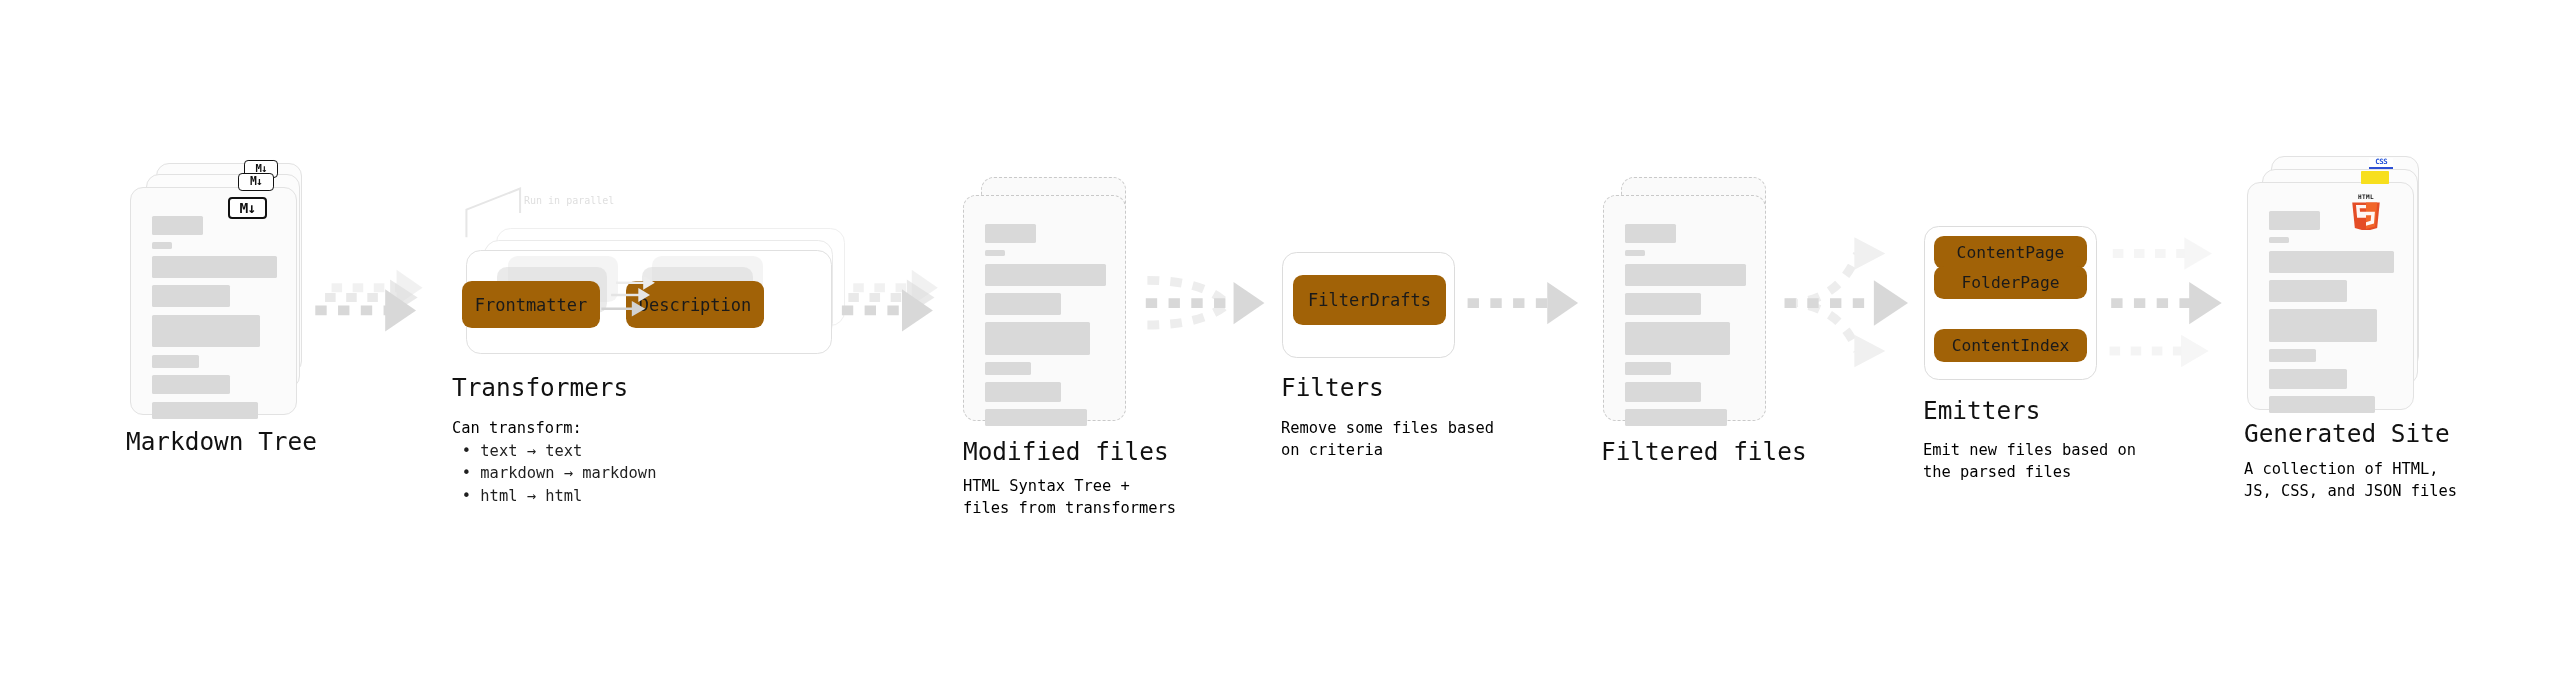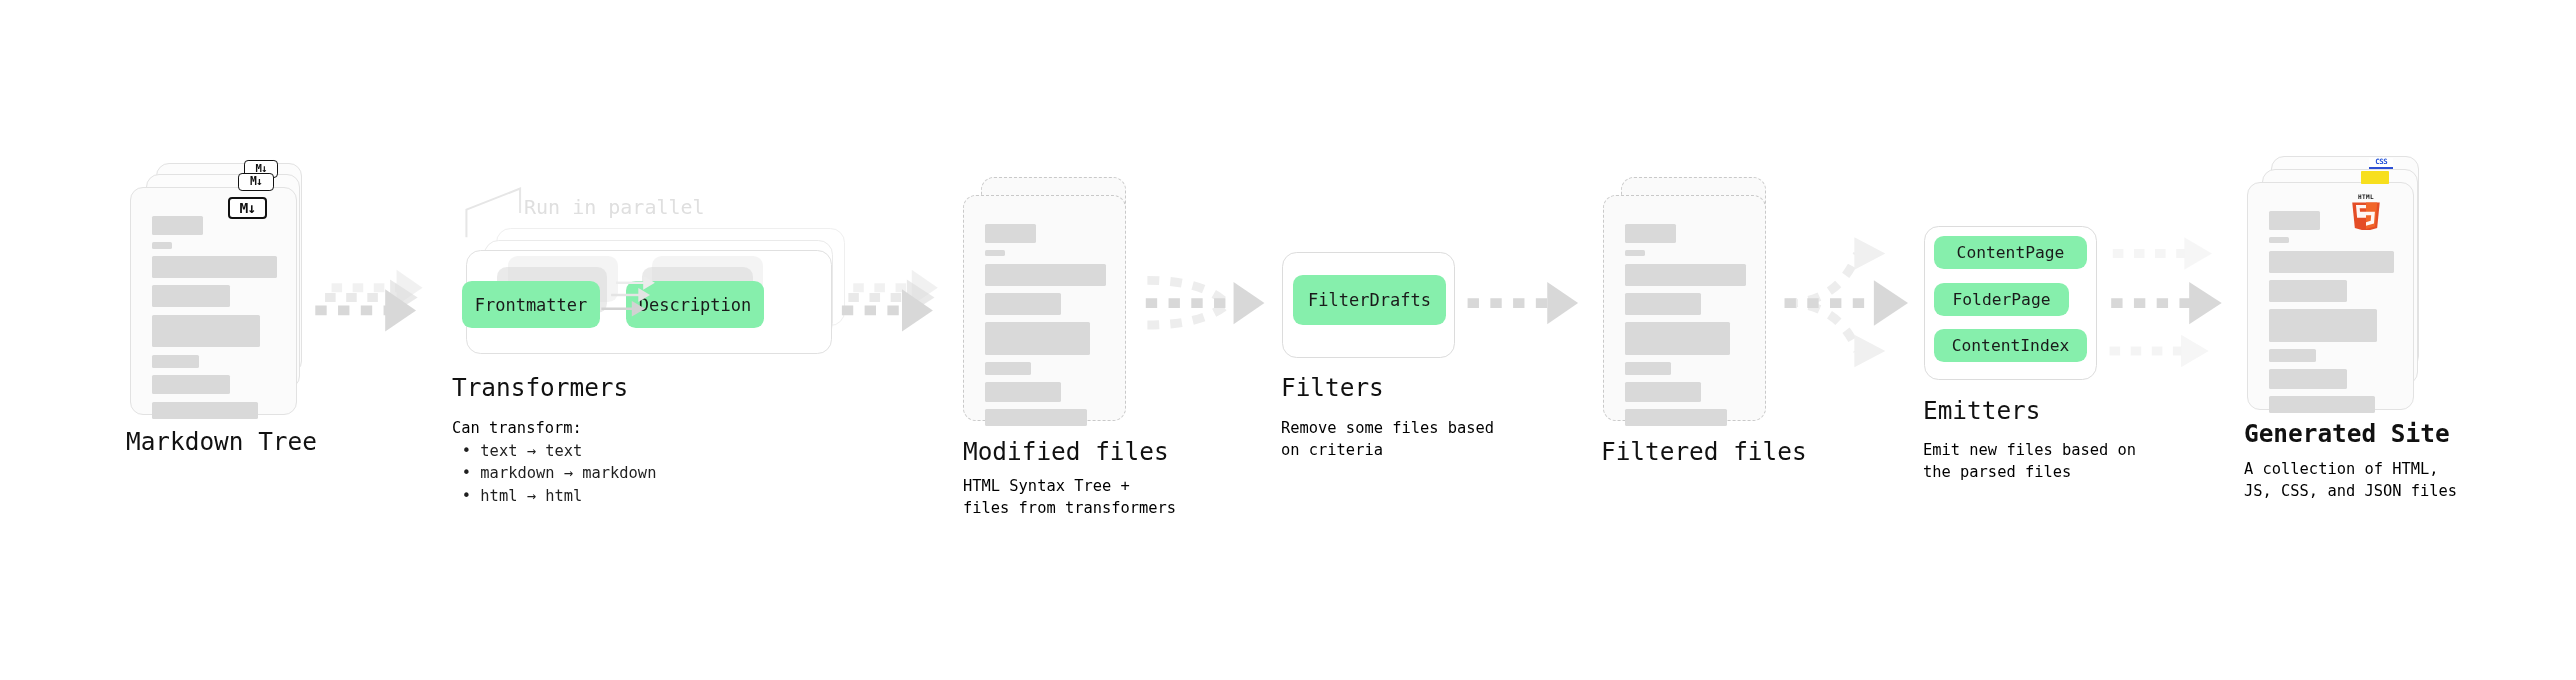--- a/index.html
+++ b/index.html
@@ -63,21 +63,21 @@
   .groupbox{
     position:absolute;
     box-sizing:border-box;
     border:1.6px solid #dcdcdc;
     border-radius:14.6px;
     background:#ffffff;
   }
   .pill{
     position:absolute;
     box-sizing:border-box;
-    background:#86efac;
+    background:#a16207;
     border-radius:9.8px;
     display:flex;align-items:center;justify-content:center;
     font-size:17px;
     color:#1a1a1a;
     white-space:nowrap;
   }
   .pill.ghost1{background:rgba(217,217,217,.55);}
   .pill.ghost2{background:rgba(217,217,217,.3);}
 
   
@@ -99,21 +99,21 @@
     color:#1f1f1f;
     line-height:1.45;
     margin:0;padding:0;list-style:none;
   }
   .cap-list li{white-space:nowrap;}
   .cap-list li.b:before{content:"• ";}
   .cap-list li.b{padding-left:9.8px;}
 
   .parallel-label{
     position:absolute;
-    font-size:20px;
+    font-size:10px;
     color:#dfdfdf;
     white-space:nowrap;
   }
   svg.overlay{position:absolute;top:0;left:0;width:2576px;height:681px;pointer-events:none;}
 </style>
 </head>
 <body>
 
 <div class="stage">
 
@@ -197,21 +197,21 @@
         <div class="bar" style="width:38%;height:13px;"></div>
         <div class="bar" style="width:63%;height:19.5px;"></div>
         <div class="bar" style="width:85%;height:17px;"></div>
       </div>
     </div>
   </div>
   <div class="caption cap-title" style="left:1601px;top:439px;">Filtered files</div>
 
   <div class="groupbox" style="left:1924px;top:226px;width:173px;height:154px;"></div>
   <div class="pill" style="left:1934px;top:236px;width:153px;height:32.5px;font-size:16.3px;">ContentPage</div>
-  <div class="pill" style="left:1934px;top:283px;width:135px;height:32.5px;font-size:16.3px;">FolderPage</div>
+  <div class="pill" style="left:1934px;top:266px;width:153px;height:32.5px;font-size:16.3px;">FolderPage</div>
   <div class="pill" style="left:1934px;top:329px;width:153px;height:32.5px;font-size:16.3px;">ContentIndex</div>
   <div class="caption cap-title" style="left:1923px;top:398px;">Emitters</div>
   <div class="caption cap-sub" style="left:1923px;top:439px;">Emit new files based on
 the parsed files</div>
 
   <div class="filestack" style="left:2247px;top:156px;width:187px;height:268px;">
     <div class="fcard" style="left:24.4px;top:0px;width:148px;height:213px;"></div>
     <div class="fcard" style="left:14.6px;top:13px;width:156px;height:216px;"></div>
     <div class="fcard top" style="left:0px;top:26px;width:167px;height:228px;">
       <div class="bars">
@@ -232,21 +232,21 @@
     <div class="html5-badge" style="left:102px;top:36px;width:34px;height:38px;">
       <svg width="34" height="38" viewBox="0 0 42 47">
         <text x="21" y="9" font-size="7.5" font-weight="700" text-anchor="middle" fill="#111" font-family="'DejaVu Sans Mono',monospace" letter-spacing="0.4">HTML</text>
         <path d="M4 13 L7.2 44.5 L21 48.5 L34.8 44.5 L38 13 Z" fill="#e44d26"></path>
         <path d="M21 16 L21 45.8 L32.2 42.6 L34.9 13 L21 13 Z" fill="#f16529"></path>
         <path d="M21 24.5 L13.6 24.5 L13.2 20.2 L21 20.2 L21 16 L8.6 16 L10 32 L21 32 Z" fill="#ffffff" opacity="0.95"></path>
         <path d="M21 24.5 L21 28.8 L27.4 28.8 L26.8 35.6 L21 37.3 L21 41.7 L30.9 38.9 L32 24.5 Z" fill="#ffffff" opacity="0.95"></path>
       </svg>
     </div>
   </div>
-  <div class="caption cap-title" style="left:2244px;top:421px;font-weight:bold;">Generated Site</div>
+  <div class="caption cap-title" style="left:2244px;top:421px;">Generated Site</div>
   <div class="caption cap-sub" style="left:2244px;top:458px;">A collection of HTML,
 JS, CSS, and JSON files</div>
 
   <svg class="overlay" viewBox="0 0 3170 838">
     <defs>
       <g id="ahead">
           <path d="M0,-22 L30,0 L0,22 Z"></path>
         </g>
     </defs>
 

